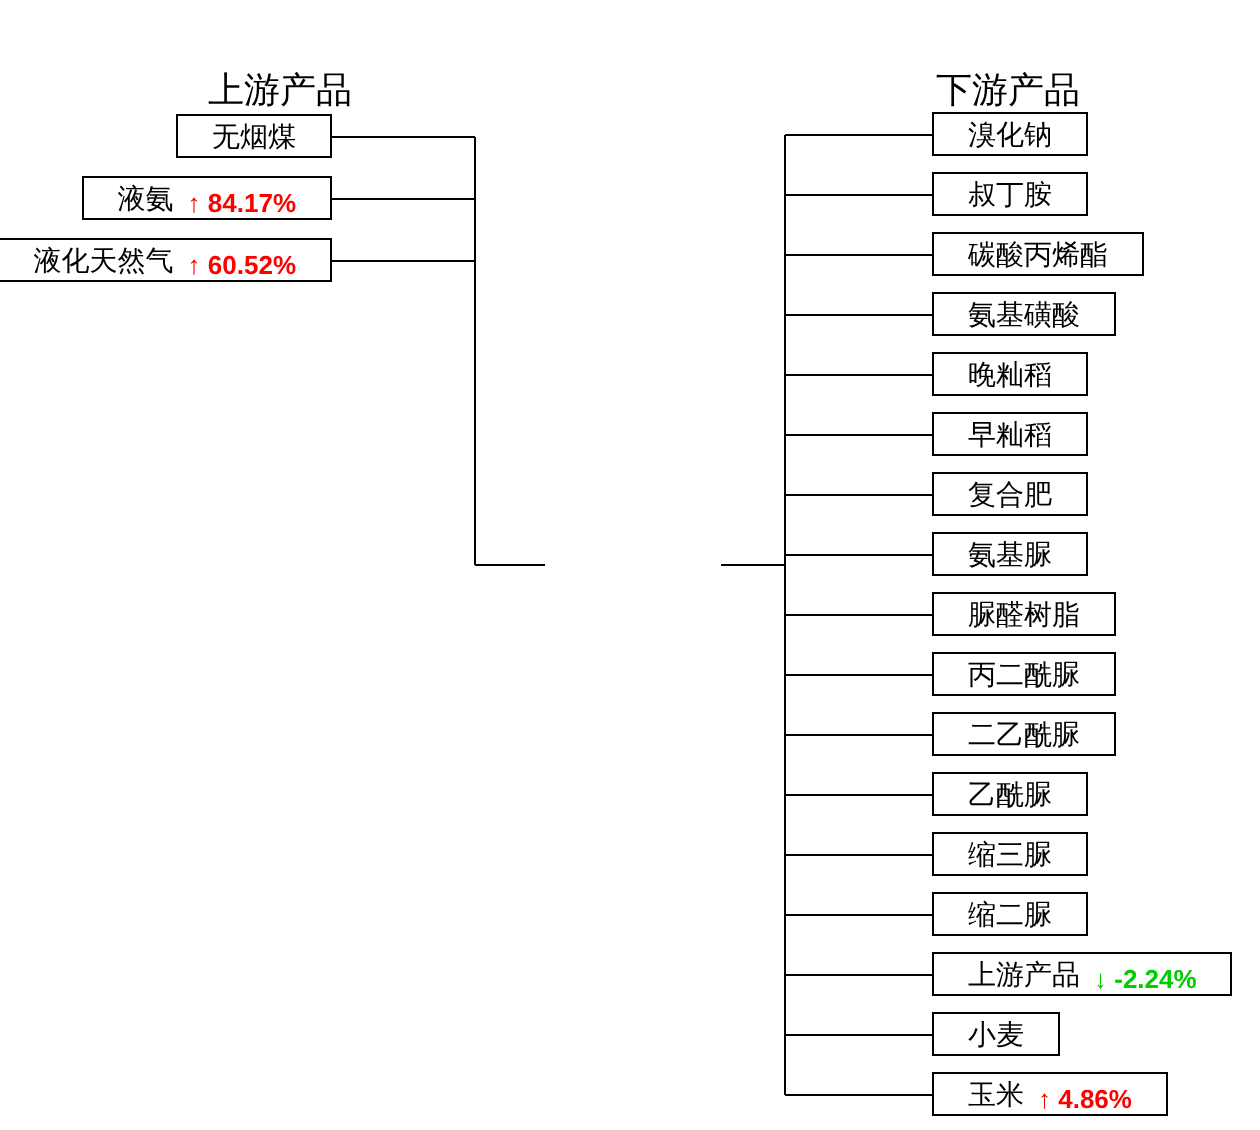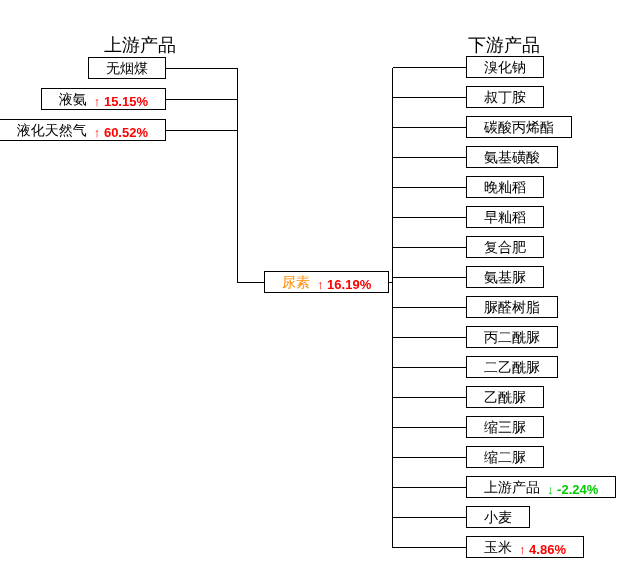--- a/index.html
+++ b/index.html
@@ -59,21 +59,21 @@
 
   <div class="sec-label upstream-label">上游产品</div>
   <div class="sec-label downstream-label">下游产品</div>
 
   <div id="upstream-nodes">
       <div class="node" style="right: 464px; top: 57px;">
         <span class="pname">无烟煤</span>
       </div>
       <div class="node" style="right: 464px; top: 88px;">
         <span class="pname">液氨</span>
-        <span class="chg" style="color: rgb(255, 0, 0);">↑ 15.15%</span>
+        <span class="chg" style="color: rgb(255, 0, 0);">↑ 84.17%</span>
       </div>
       <div class="node" style="right: 464px; top: 119px;">
         <span class="pname">液化天然气</span>
         <span class="chg" style="color: rgb(255, 0, 0);">↑ 60.52%</span>
       </div>
     </div>
   <div id="downstream-nodes">
       <div class="node" style="left: 466px; top: 56px;">
         <span class="pname">溴化钠</span>
       </div>
@@ -122,18 +122,14 @@
       </div>
       <div class="node" style="left: 466px; top: 506px;">
         <span class="pname">小麦</span>
       </div>
       <div class="node" style="left: 466px; top: 536px;">
         <span class="pname">玉米</span>
         <span class="chg" style="color: rgb(255, 0, 0);">↑ 4.86%</span>
       </div>
     </div>
 
-  <div class="node" id="urea-node" style="left: 264px; top: 271px;">
-    <span class="pname" id="urea-name" style="color: rgb(255, 140, 0);">尿素</span>
-    <span class="chg" id="urea-chg" style="color: rgb(255, 0, 0);">↑ 16.19%</span>
-  </div>
 
 </div>
 
 </body></html>

